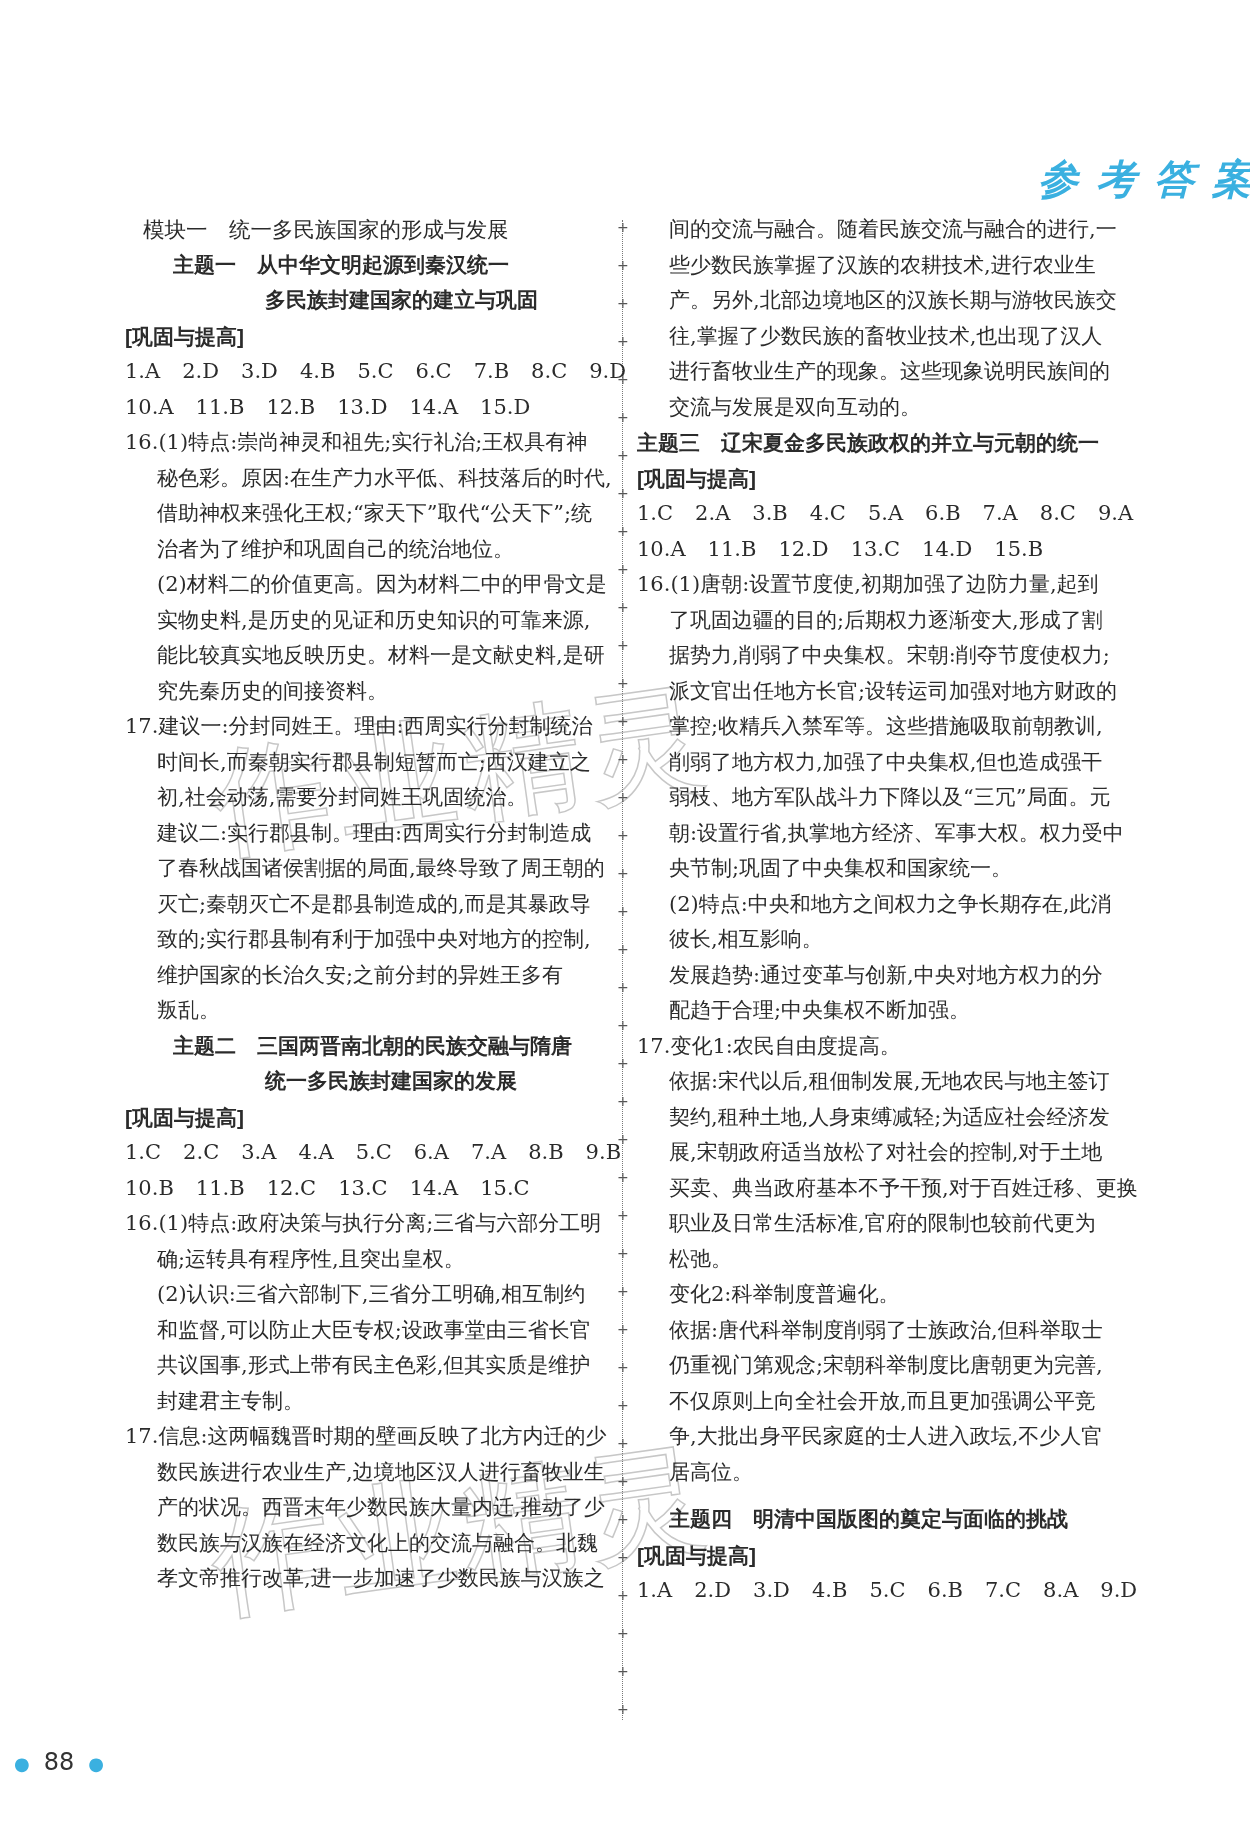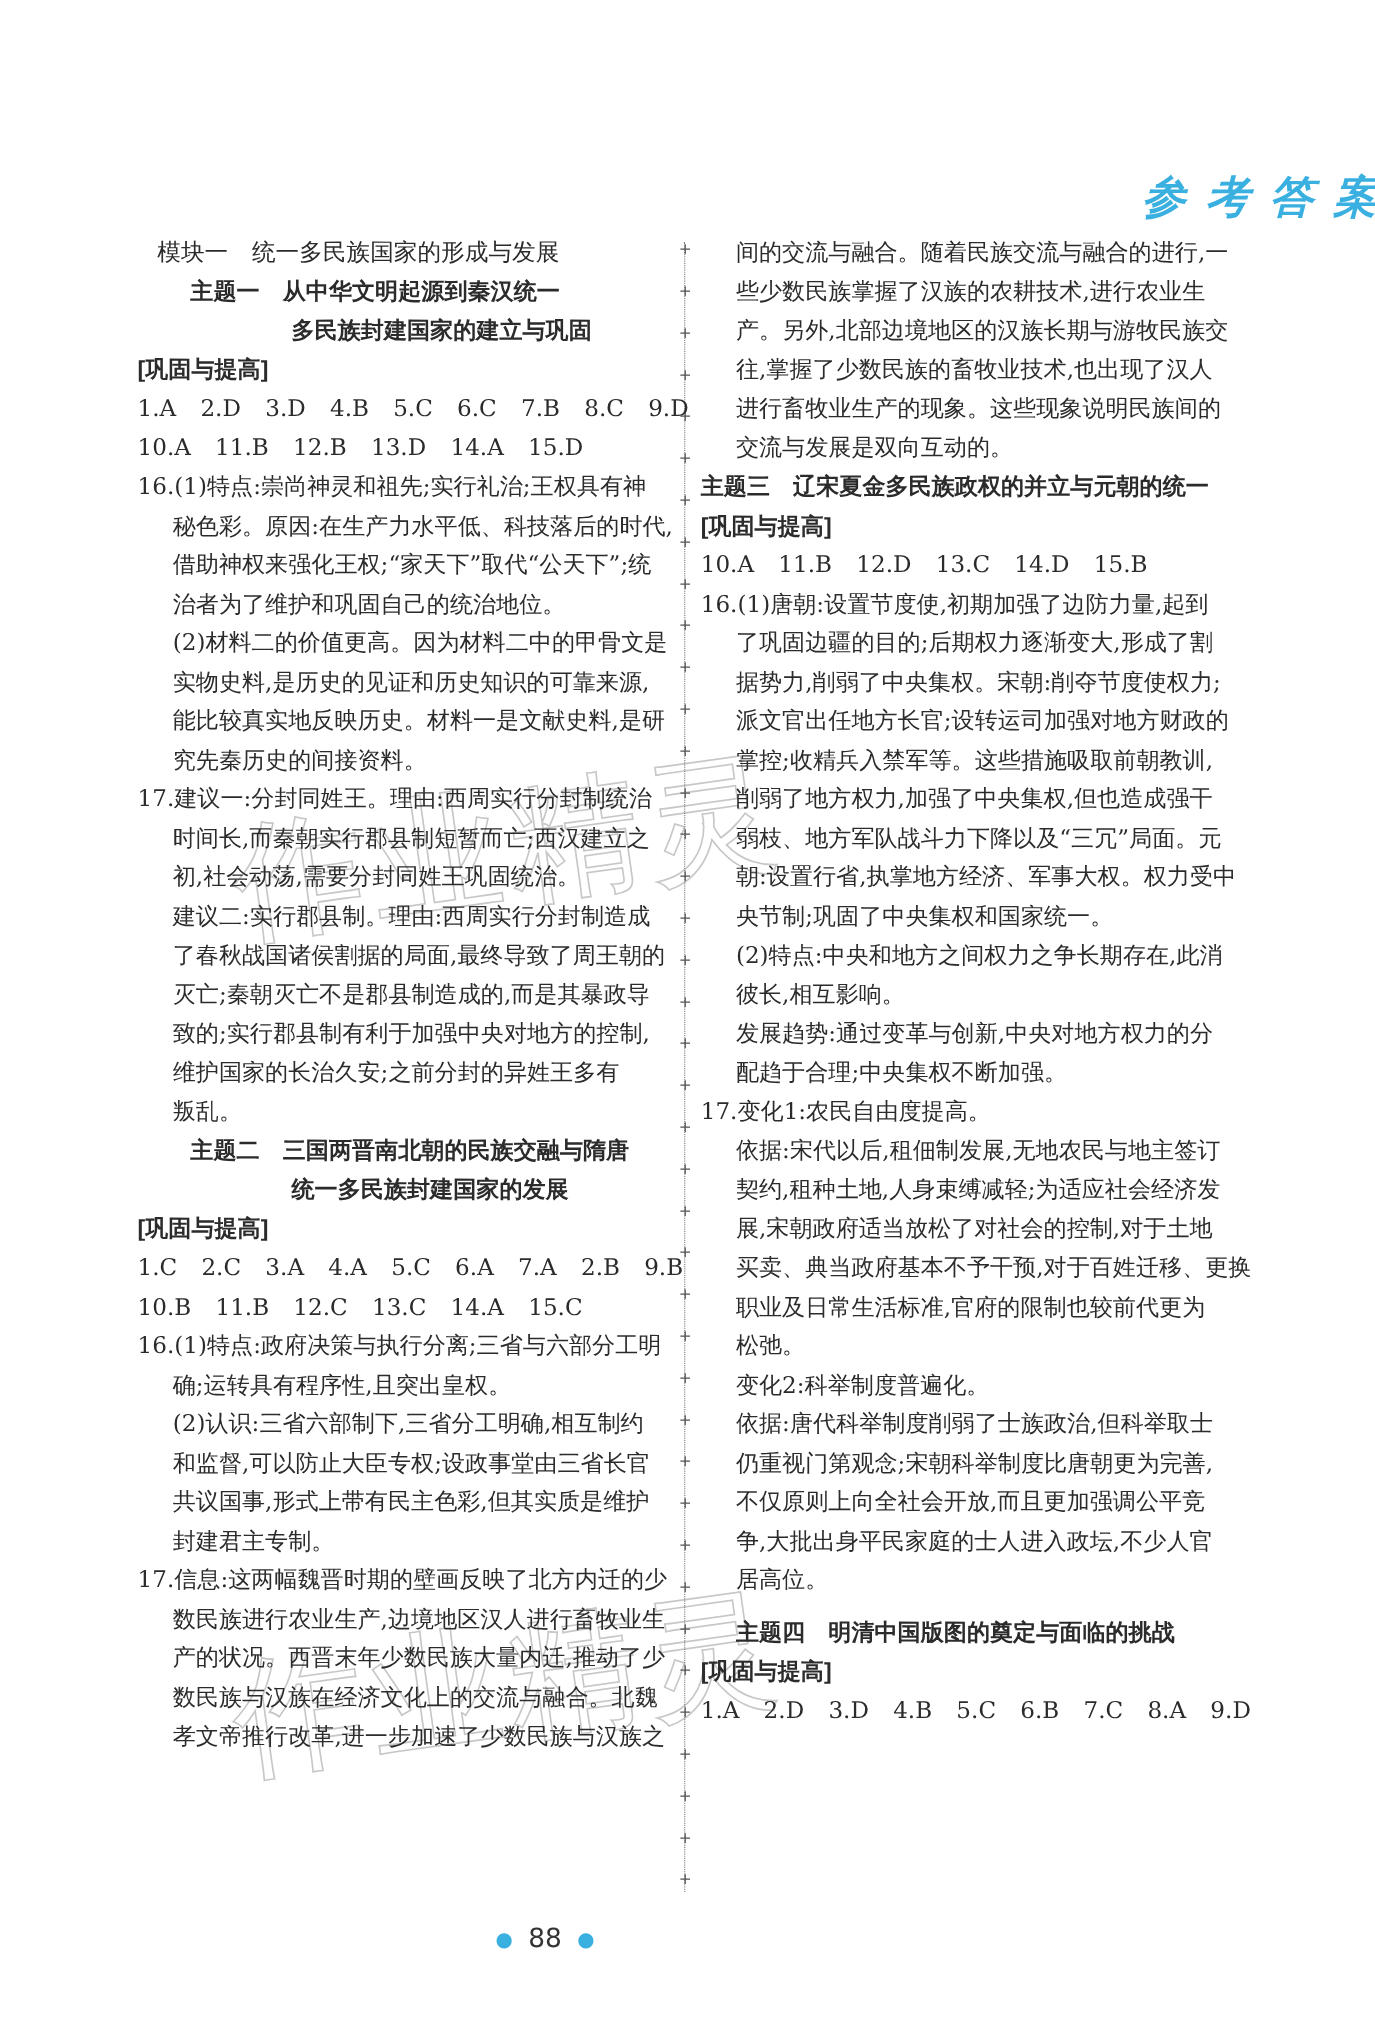--- a/index.html
+++ b/index.html
@@ -22,21 +22,21 @@
   }
   .divider-tick { position: absolute; left: -6px; font-size: 14px; color: #555; font-family: "DejaVu Sans", sans-serif; line-height: 14px; }
   .line { height: 35.5px; line-height: 35.5px; font-size: 21px; white-space: nowrap; }
   .h-module { font-family: "DejaVu Sans", sans-serif; font-weight: normal; font-size: 21.5px; padding-left: 18px; }
   .h-topic { font-family: "DejaVu Sans", sans-serif; font-weight: bold; font-size: 21px; padding-left: 48px; }
   .h-topic-cont { font-family: "DejaVu Sans", sans-serif; font-weight: bold; font-size: 21px; padding-left: 140px; }
   .h-section { font-family: Liberation Sans, sans-serif; font-size: 21px; font-weight: bold; }
   .answers span { display: inline-block; margin-right: 22px; }
   .indent { padding-left: 32px; }
   .page-num {
-    position: absolute; top: 1748px; left: 0; width: 991px; text-align: center;
+    position: absolute; top: 1748px; left: 0; width: 991px; 
     font-family: "DejaVu Sans", sans-serif; font-size: 24px; color: #333;
   }
   .page-num .dot { color: #3ab0e0; font-size: 18px; margin: 0 14px; vertical-align: middle; }
   .watermark {
     position: absolute; font-family: "DejaVu Sans", sans-serif; font-size: 120px;
     color: transparent; -webkit-text-stroke: 1.5px #9a9a9a; opacity: 0.55;
     letter-spacing: 6px; transform: rotate(-8deg);
   }
 </style>
 </head>
@@ -115,21 +115,21 @@
   <div class="line indent">建议二:实行郡县制。理由:西周实行分封制造成</div>
   <div class="line indent">了春秋战国诸侯割据的局面,最终导致了周王朝的</div>
   <div class="line indent">灭亡;秦朝灭亡不是郡县制造成的,而是其暴政导</div>
   <div class="line indent">致的;实行郡县制有利于加强中央对地方的控制,</div>
   <div class="line indent">维护国家的长治久安;之前分封的异姓王多有</div>
   <div class="line indent">叛乱。</div>
   <div class="line h-topic">主题二　三国两晋南北朝的民族交融与隋唐</div>
   <div class="line h-topic-cont">统一多民族封建国家的发展</div>
   <div class="line h-section">[巩固与提高]</div>
   <div class="line answers">
-    <span>1.C</span><span>2.C</span><span>3.A</span><span>4.A</span><span>5.C</span><span>6.A</span><span>7.A</span><span>2.B</span><span>9.B</span>
+    <span>1.C</span><span>2.C</span><span>3.A</span><span>4.A</span><span>5.C</span><span>6.A</span><span>7.A</span><span>8.B</span><span>9.B</span>
   </div>
   <div class="line answers">
     <span>10.B</span><span>11.B</span><span>12.C</span><span>13.C</span><span>14.A</span><span>15.C</span>
   </div>
   <div class="line">16.(1)特点:政府决策与执行分离;三省与六部分工明</div>
   <div class="line indent">确;运转具有程序性,且突出皇权。</div>
   <div class="line indent">(2)认识:三省六部制下,三省分工明确,相互制约</div>
   <div class="line indent">和监督,可以防止大臣专权;设政事堂由三省长官</div>
   <div class="line indent">共议国事,形式上带有民主色彩,但其实质是维护</div>
   <div class="line indent">封建君主专制。</div>
@@ -142,20 +142,23 @@
 
 <div class="col col-right">
   <div class="line indent">间的交流与融合。随着民族交流与融合的进行,一</div>
   <div class="line indent">些少数民族掌握了汉族的农耕技术,进行农业生</div>
   <div class="line indent">产。另外,北部边境地区的汉族长期与游牧民族交</div>
   <div class="line indent">往,掌握了少数民族的畜牧业技术,也出现了汉人</div>
   <div class="line indent">进行畜牧业生产的现象。这些现象说明民族间的</div>
   <div class="line indent">交流与发展是双向互动的。</div>
   <div class="line h-section">主题三　辽宋夏金多民族政权的并立与元朝的统一</div>
   <div class="line h-section">[巩固与提高]</div>
+  <div class="line answers">
+    <span>1.C</span><span>2.A</span><span>3.B</span><span>4.C</span><span>5.A</span><span>6.B</span><span>7.A</span><span>8.C</span><span>9.A</span>
+  </div>
   <div class="line answers">
     <span>10.A</span><span>11.B</span><span>12.D</span><span>13.C</span><span>14.D</span><span>15.B</span>
   </div>
   <div class="line">16.(1)唐朝:设置节度使,初期加强了边防力量,起到</div>
   <div class="line indent">了巩固边疆的目的;后期权力逐渐变大,形成了割</div>
   <div class="line indent">据势力,削弱了中央集权。宋朝:削夺节度使权力;</div>
   <div class="line indent">派文官出任地方长官;设转运司加强对地方财政的</div>
   <div class="line indent">掌控;收精兵入禁军等。这些措施吸取前朝教训,</div>
   <div class="line indent">削弱了地方权力,加强了中央集权,但也造成强干</div>
   <div class="line indent">弱枝、地方军队战斗力下降以及“三冗”局面。元</div>

